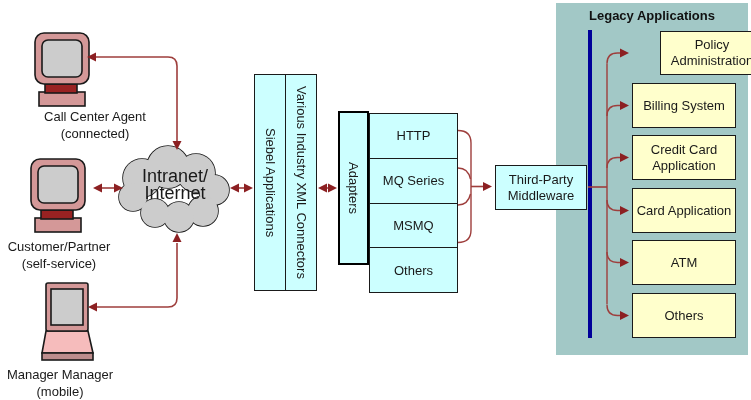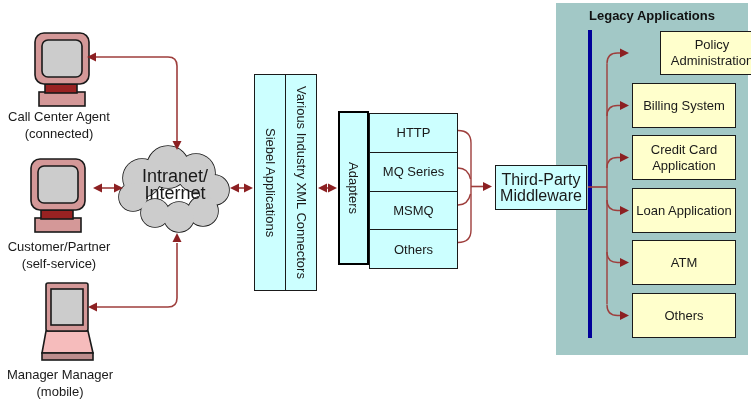--- a/index.html
+++ b/index.html
@@ -20,33 +20,33 @@
   
   .box{position:absolute;border:1px solid #1a1a1a;display:flex;align-items:center;
        justify-content:center;box-sizing:border-box;}
   .yellow{background:var(--box-yellow,#ffffcc);left:632px;width:104px;height:45px;}
   .cyan{background:var(--box-cyan,#ccffff);}
 
   .legacy-box{font-size:13px;line-height:16px;text-align:center;padding:2px;}
 
   
   .middleware{left:495px;top:165px;width:92px;height:45px;z-index:3;
-              flex-direction:column;font-size:16px;line-height:16px;}
+              flex-direction:column;font-size:13px;line-height:16px;}
 
   
   .siebel-stack{position:absolute;left:254px;top:74px;width:63px;height:217px;
                 border:1px solid #1a1a1a;box-sizing:border-box;display:flex;
                 background:var(--box-cyan,#ccffff);}
   .siebel-col{flex:1;display:flex;align-items:center;justify-content:center;}
   .siebel-col.first{border-right:1px solid #1a1a1a;}
   .vtext{writing-mode:vertical-lr;font-size:13px;white-space:nowrap;color:#1a1a1a;}
 
   
   .adapters-label{left:338px;top:111px;width:31px;height:154px;border:2px solid #000;}
-  .adapter-items{position:absolute;left:369px;top:113px;width:89px;height:156px;
+  .adapter-items{position:absolute;left:369px;top:113px;width:89px;height:180px;
                  border:1px solid #1a1a1a;box-sizing:border-box;display:flex;
                  flex-direction:column;}
   .adapter-row{flex:1;background:var(--box-cyan,#ccffff);display:flex;align-items:center;
                justify-content:center;font-size:13px;}
   .adapter-row + .adapter-row{border-top:1px solid #1a1a1a;}
 
   .cloud-label{position:absolute;left:130px;top:168px;width:90px;z-index:5;}
 
   svg.overlay{position:absolute;left:0;top:0;z-index:4;pointer-events:none;}
   .arrow-line{stroke:var(--arrow-red,#9e3e3c);stroke-width:1.6;fill:none;}
@@ -65,21 +65,21 @@
 
 <div class="canvas">
 
   <div class="panel"></div>
   <div class="panel-title">Legacy Applications</div>
   <div class="blue-line"></div>
 
   <div class="box yellow legacy-box" style="top:31px;height:44px;margin-left:28px;">Policy Administration</div>
   <div class="box yellow legacy-box" style="top:83px;">Billing System</div>
   <div class="box yellow legacy-box" style="top:135px;">Credit Card Application</div>
-  <div class="box yellow legacy-box" style="top:188px;">Loan Application</div>
+  <div class="box yellow legacy-box" style="top:188px;">Card Application</div>
   <div class="box yellow legacy-box" style="top:240px;">ATM</div>
   <div class="box yellow legacy-box" style="top:293px;">Others</div>
 
   <div class="box cyan middleware txt">
     <span>Third-Party</span>
     <span>Middleware</span>
   </div>
 
   <div class="siebel-stack">
     <div class="siebel-col first">
@@ -93,21 +93,21 @@
   <div class="box cyan adapters-label">
     <span class="vtext">Adapters</span>
   </div>
   <div class="adapter-items">
     <div class="adapter-row">HTTP</div>
     <div class="adapter-row">MQ Series</div>
     <div class="adapter-row">MSMQ</div>
     <div class="adapter-row">Others</div>
   </div>
 
-  <div class="devlabel" style="left:0;top:108px;width:118px;">
+  <div class="devlabel" style="left:0;top:108px;width:118px;padding-left:36px;">
     <span>Call Center Agent</span>
     <span>(connected)</span>
   </div>
   <div class="devlabel" style="left:0;top:238px;width:118px;text-align:center;">
     <span>Customer/Partner</span>
     <span>(self-service)</span>
   </div>
   <div class="devlabel" style="left:0;top:366px;width:120px;">
     <span>Manager Manager</span>
     <span>(mobile)</span>

